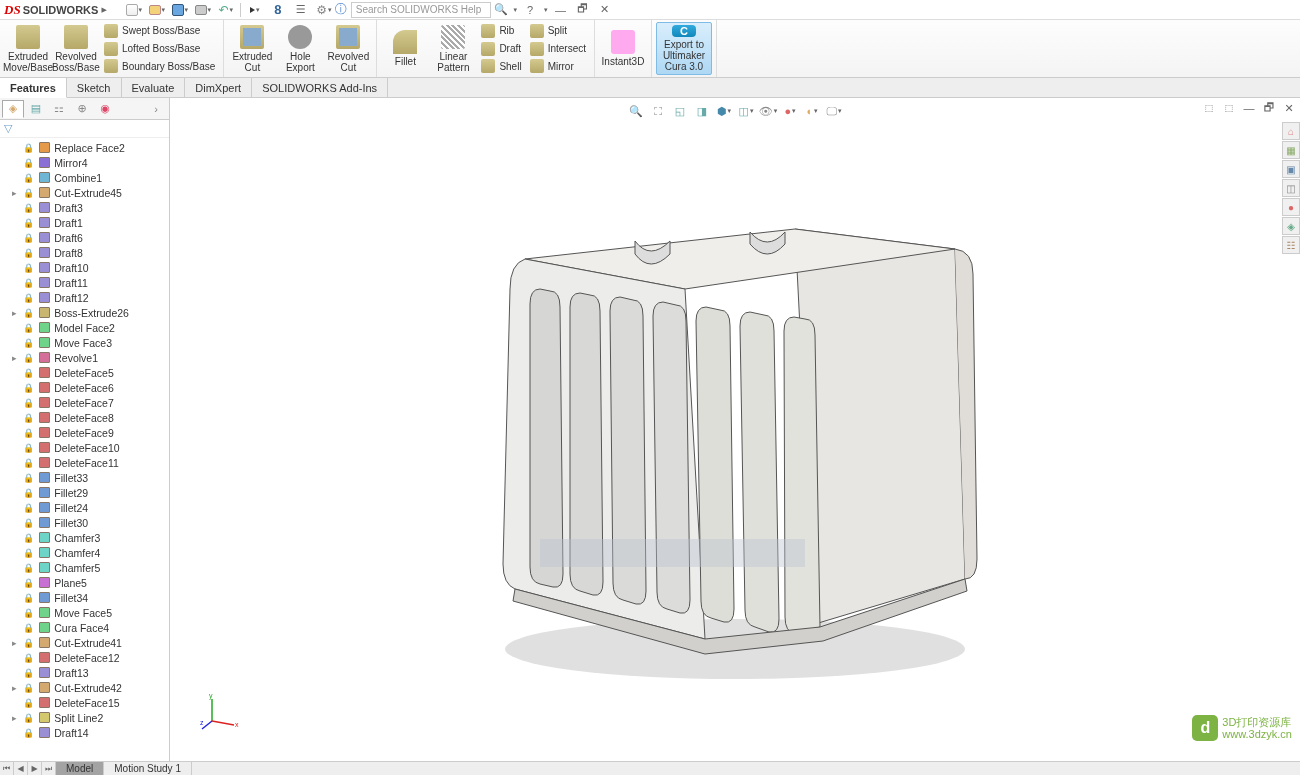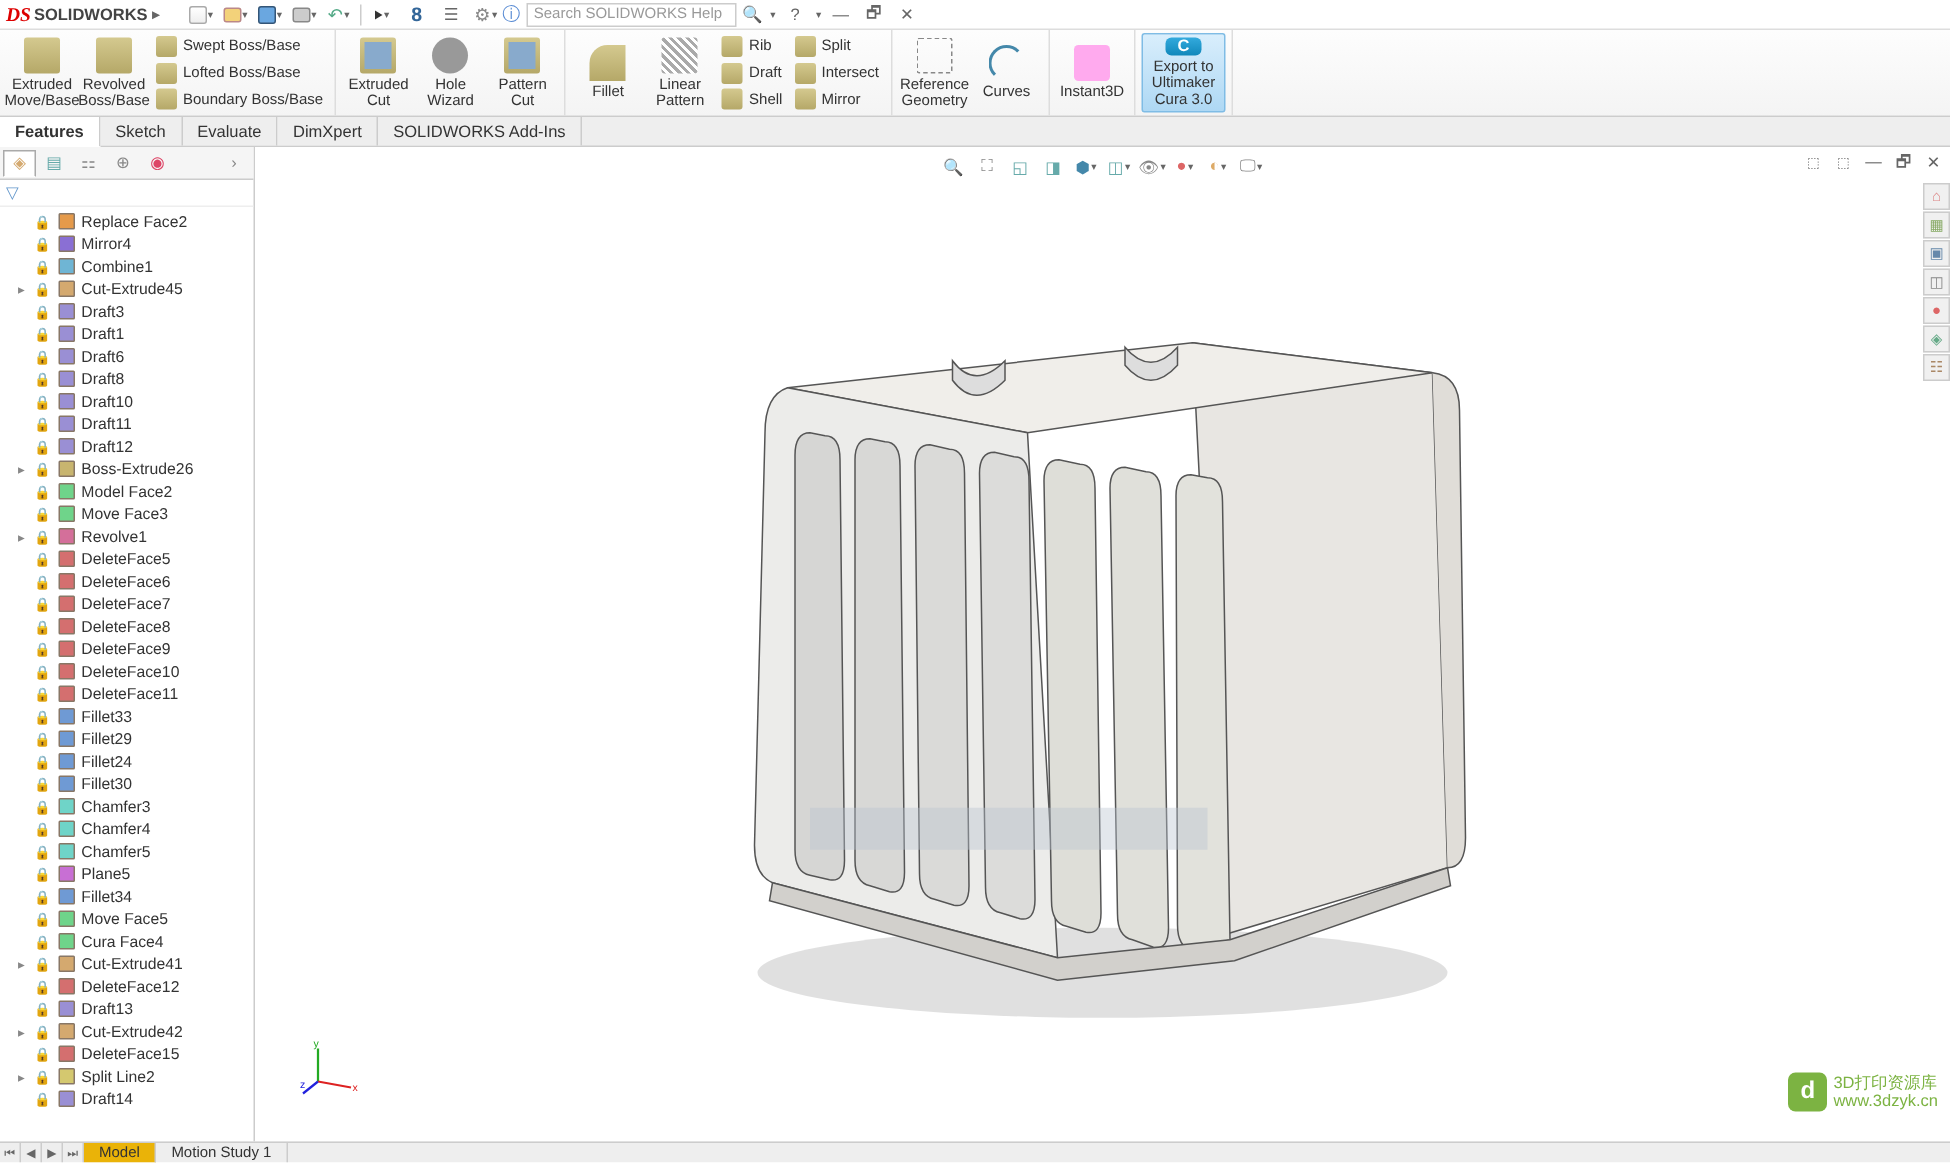--- a/index.html
+++ b/index.html
@@ -60,21 +60,21 @@
 .task-btn { width: 18px; height: 18px; background: #f0f0f0; border: 1px solid #ccc; cursor: pointer; display: flex; align-items: center; justify-content: center; font-size: 10px; }
 
 
 .vp-winctrl { position: absolute; right: 2px; top: 2px; display: flex; gap: 2px; }
 
 
 .bottom-bar { position: absolute; bottom: 0; left: 0; right: 0; height: 14px; background: #eee; border-top: 1px solid #ccc; display: flex; align-items: center; font-size: 10px; }
 .bottom-nav { display: flex; }
 .bottom-nav-btn { width: 14px; height: 13px; border-right: 1px solid #ccc; display: flex; align-items: center; justify-content: center; cursor: pointer; font-size: 8px; color: #666; }
 .bottom-tab { padding: 0 10px; border-right: 1px solid #ccc; cursor: pointer; height: 13px; display: flex; align-items: center; }
-.bottom-tab.active { background: #eab308; }
+.bottom-tab.active { background: #a3a3a3; }
 
 
 .attribution { position: absolute; right: 8px; bottom: 20px; display: flex; align-items: center; gap: 4px; }
 .attr-badge { width: 26px; height: 26px; background: #7cb342; border-radius: 5px; display: flex; align-items: center; justify-content: center; color: #fff; font-weight: bold; font-size: 16px; }
 .attr-text { font-size: 11px; color: #7cb342; line-height: 1.1; }
 
 
 .ico { display: inline-block; border-radius: 2px; }
 .ico-file { background: linear-gradient(#fff,#eee); border: 1px solid #aaa; }
 .ico-open { background: #f3d27a; border: 1px solid #b88; }
@@ -181,25 +181,25 @@
         </div>
       </div>
     </div>
     <div class="ribbon-group">
       <div class="ribbon-big">
         <span class="ico ico-cut" style="width: 24px; height: 24px;"></span>
         <div class="lbl">Extruded Cut</div>
       </div>
       <div class="ribbon-big">
         <span class="ico ico-hole" style="width: 24px; height: 24px;"></span>
-        <div class="lbl">Hole Wizard</div>
+        <div class="lbl">Hole Export</div>
       </div>
       <div class="ribbon-big">
         <span class="ico ico-cut" style="width: 24px; height: 24px;"></span>
-        <div class="lbl">Pattern Cut</div>
+        <div class="lbl">Revolved Cut</div>
       </div>
     </div>
     <div class="ribbon-group">
       <div class="ribbon-big">
         <span class="ico ico-fillet" style="width: 24px; height: 24px;"></span>
         <div class="lbl">Fillet</div>
       </div>
       <div class="ribbon-big">
         <span class="ico ico-pattern" style="width: 24px; height: 24px;"></span>
         <div class="lbl">Linear Pattern</div>
@@ -224,30 +224,20 @@
           <span>Split</span>
         </div>
         <div class="ribbon-small">
           <span class="ico ico-feat ico-ext"></span>
           <span>Intersect</span>
         </div>
         <div class="ribbon-small">
           <span class="ico ico-feat ico-ext"></span>
           <span>Mirror</span>
         </div>
-      </div>
-    </div>
-    <div class="ribbon-group">
-      <div class="ribbon-big">
-        <span class="ico ico-ref" style="width: 24px; height: 24px;"></span>
-        <div class="lbl">Reference Geometry</div>
-      </div>
-      <div class="ribbon-big">
-        <span class="ico ico-curve" style="width: 24px; height: 24px;"></span>
-        <div class="lbl">Curves</div>
       </div>
     </div>
     <div class="ribbon-group">
       <div class="ribbon-big">
         <span class="ico ico-instant" style="width: 24px; height: 24px;"></span>
         <div class="lbl">Instant3D</div>
       </div>
     </div>
     <div class="ribbon-group">
       <div class="ribbon-big highlighted">

